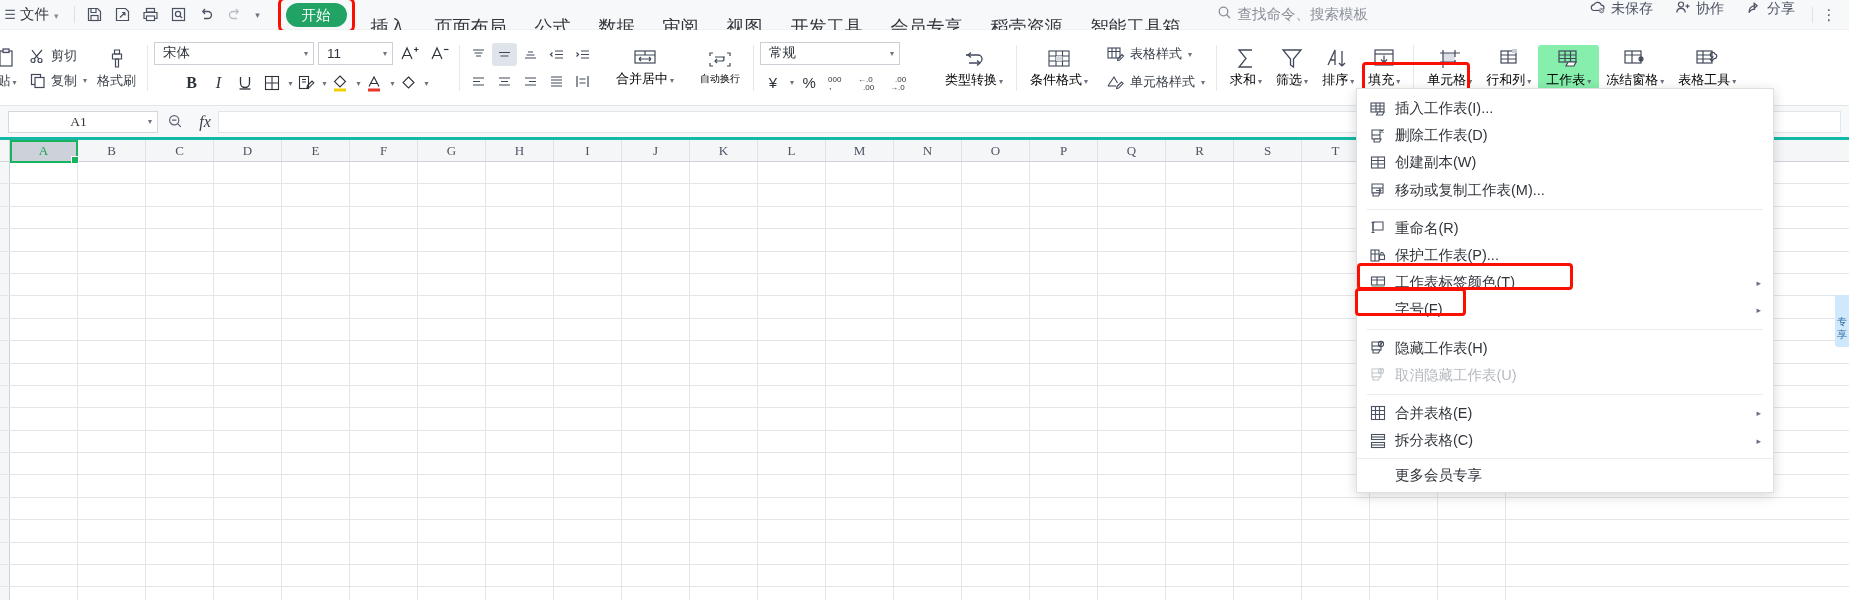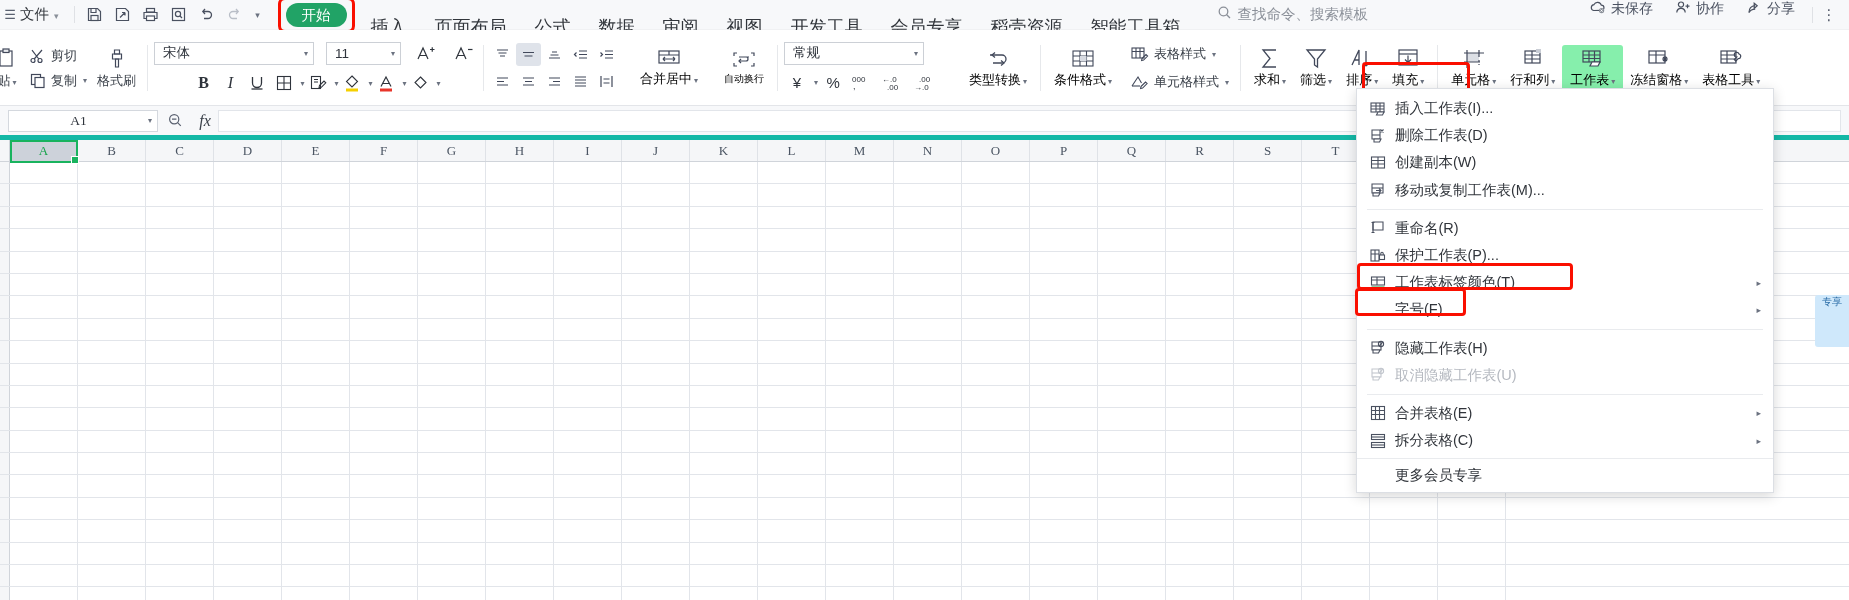--- a/index.html
+++ b/index.html
@@ -97,21 +97,21 @@
     display: flex; flex-direction: row; align-items: center; gap: 4px;
     padding: 3px 5px; font-size: 13px; color: #3a4049; white-space: nowrap;
   }
   .cdot { font-size: 8px; color: #6b7280; margin-left: 2px; }
   .icn { color: #41485a; display: flex; align-items: center; justify-content: center; }
 
   
   .clip-col { display: flex; flex-direction: column; justify-content: center; gap: 1px; }
 
   
-  .fontrow1 { display: flex; align-items: center; gap: 12px; }
+  .fontrow1 { display: flex; align-items: center; gap: 4px; }
   .fontrow2 { display: flex; align-items: center; gap: 1px; margin-top: 5px; }
   .sel {
     border: 1px solid #ccd0d6; background: #fff; height: 23px;
     display: flex; align-items: center; padding: 0 5px 0 8px;
     font-size: 13.5px; color: #2f343c; position: relative;
   }
   .sel .cv { margin-left: auto; font-size: 8px; color: #6b7280; padding-left: 8px;}
   .sel.fname { width: 160px; }
   .sel.fsize { width: 75px; }
   .sq {
@@ -143,21 +143,21 @@
   .wk-highlight { background: #86efac; border-radius: 3px; }
   .redbox-ws {
     position: absolute; border: 3px solid #fa0f00; border-radius: 4px;
     pointer-events: none;
   }
 
   
   .formulabar {
     position: absolute; top: 106px; left: 0; width: 1849px; height: 34px;
     background: #f7f8fa; display: flex; align-items: center;
-    border-bottom: 5px solid #14b8a6;
+    border-bottom: 3px solid #14b8a6;
   }
   .namebox {
     margin-left: 8px; width: 150px; height: 22px; background: #fff;
     border: 1px solid #d4d8de; display: flex; align-items: center;
     font-size: 13px; color: #2f343c; padding: 0 5px 0 0;
   }
   .namebox .val { flex: 1; text-align: center; font-family: "Liberation Serif", serif; font-size:13.5px;}
   .namebox .cv { font-size: 8px; color: #6b7280; }
   .fb-zoom { width: 34px; display: flex; align-items: center; justify-content: center; color: #5a6170; }
   .fb-fx { width: 26px; text-align: center; font-family: "Liberation Serif", serif; font-style: italic; font-size: 16px; color: #3a4049; }
@@ -183,24 +183,24 @@
   .gcell { flex: 0 0 68px; border-right: 1px solid #e2e5ea; }
   .activecell {
     position: absolute; left: 10px; top: 0px; width: 68px; height: 23px;
     border: 2px solid #19b35e; background: transparent; pointer-events: none;
   }
   .activecell:after {
     content:""; position:absolute; right:-3px; bottom:-3px; width:6px; height:6px;
     background:#19b35e; border: 1px solid #fff;
   }
   .side-tab {
-    position: absolute; right: 0; top: 155px; width: 34px; height: 52px;
+    position: absolute; right: 0; top: 155px; width: 14px; height: 52px;
     background: #cfe8fb; border-radius: 3px 0 0 3px;
     font-size: 10px; color: #2c6ea8; text-align: center; line-height: 13px;
-    padding-top: 0; letter-spacing: 0px;
+    padding-top: 20px; letter-spacing: 0px;
   }
 
   
   .menu {
     position: absolute; left: 1356px; top: 88px; width: 418px;
     background: #fff; border: 1px solid #dcdfe4;
     box-shadow: 0 3px 12px rgba(0,0,0,0.16);
     padding: 6px 0 0 0;
     z-index: 50;
   }

